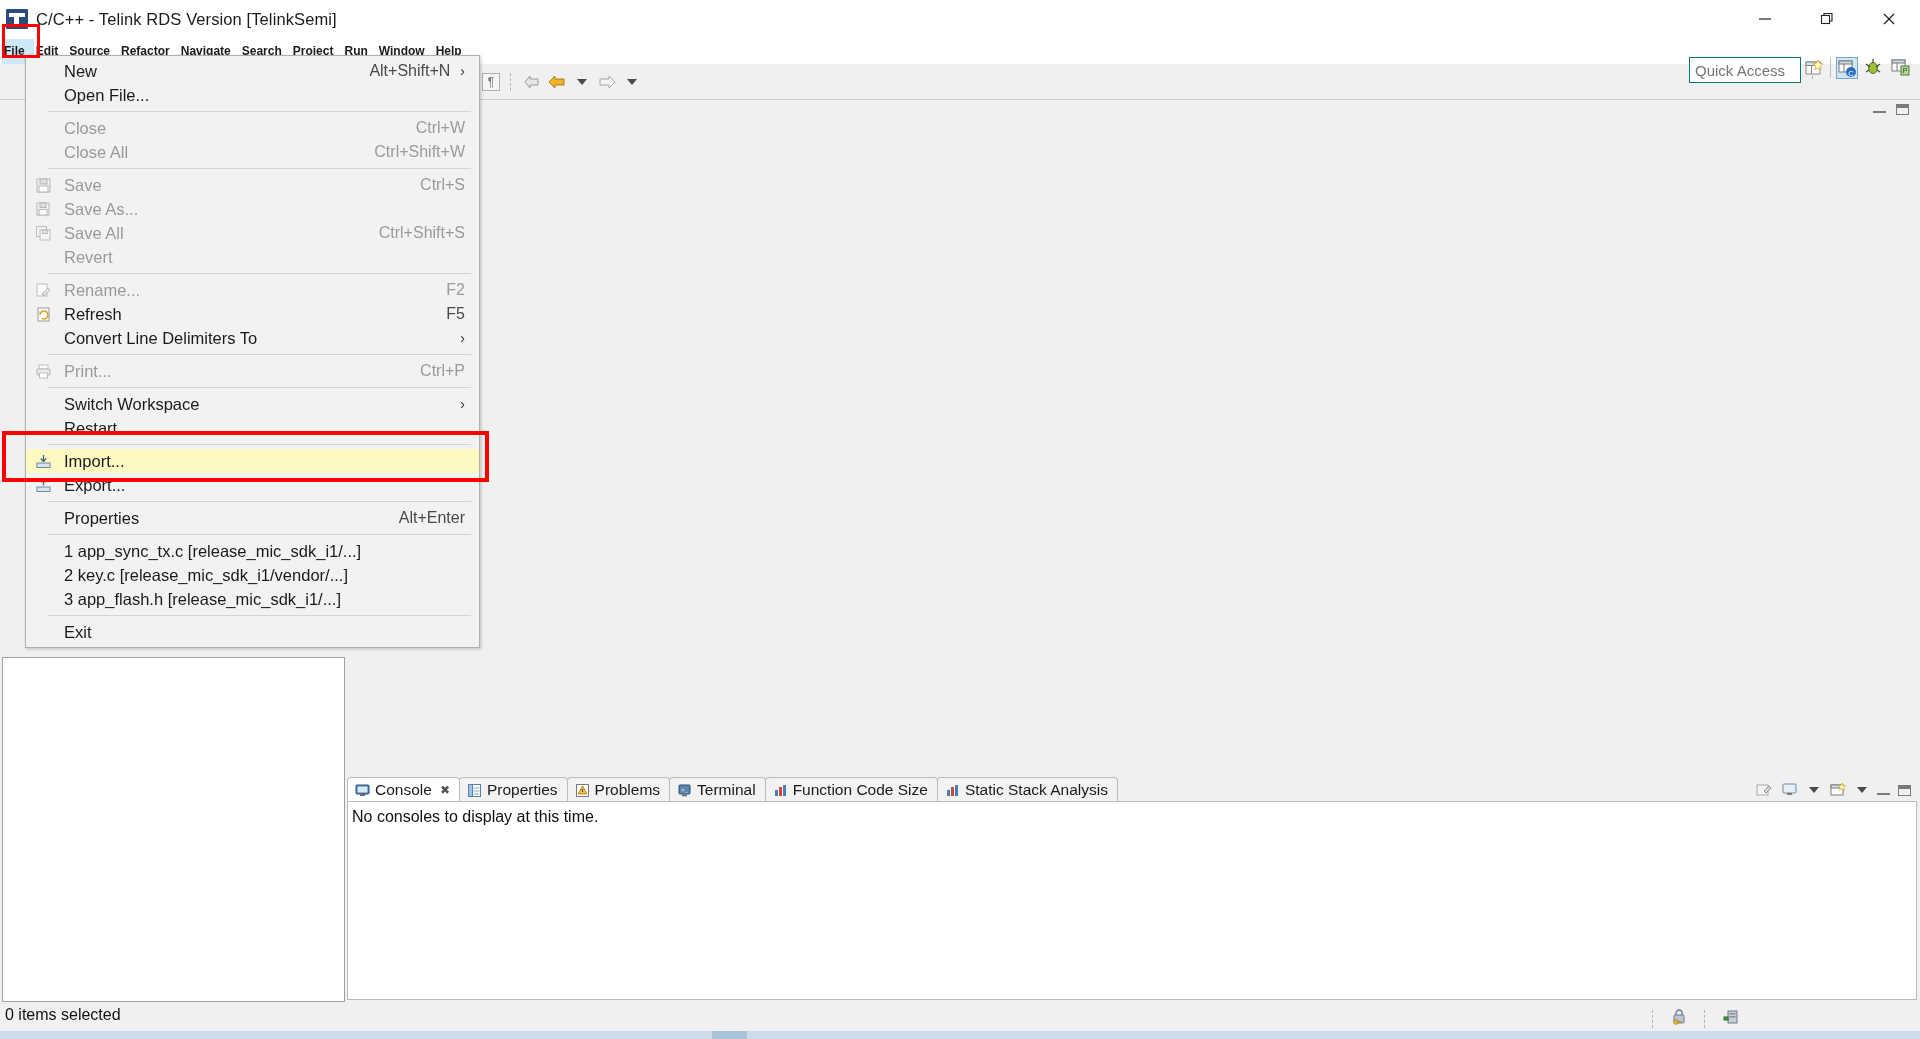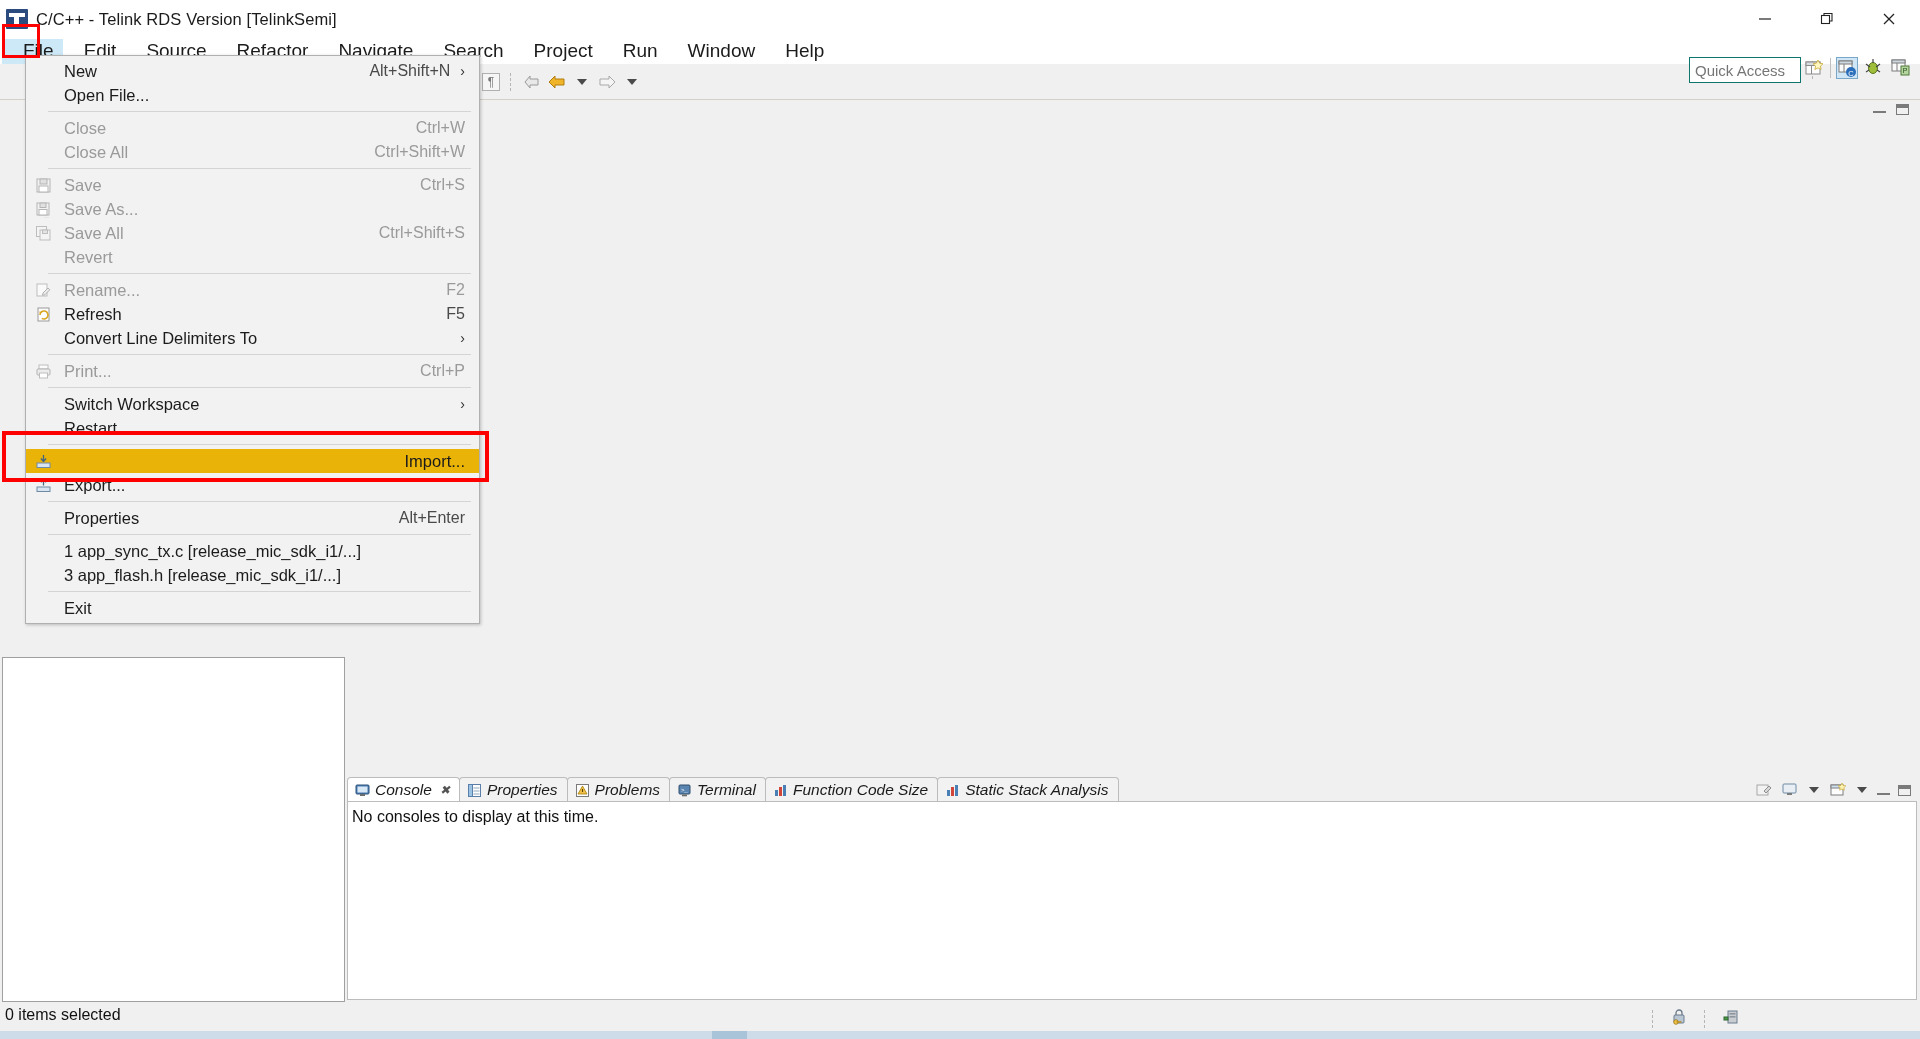--- a/index.html
+++ b/index.html
@@ -35,22 +35,22 @@
     font-size:17px;color:#222; background:transparent;
   }
   .win-btn svg{ display:block; }
 
   
   #menubar{
     position:absolute; left:0; top:38px; width:1920px; height:26px;
     background:#ffffff; display:flex; align-items:center; padding-left:2px;
   }
   .menu-item{
-    font-size:19px; color:#1b1b1b; padding:2px 9px 3px 21px; height:25px;
-    display:flex;align-items:center; white-space:nowrap;
+    font-size:12px; color:#1b1b1b; padding:2px 9px 3px 2px; height:25px;
+    display:flex;align-items:center; white-space:nowrap;font-weight:bold;
   }
   .menu-item.open{ background:#cde8f6; }
 
   
   #file-highlight{
     position:absolute; left:2px; top:24px; width:38px; height:34px;
     border:3px solid #ff0000; z-index:60; pointer-events:none;
   }
 
   
@@ -112,21 +112,21 @@
     position:absolute; left:347px; top:676px; width:1570px; height:224px;
   }
   #console-tabs{
     position:absolute;left:0;top:0;height:26px;display:flex;align-items:flex-end;
   }
   .ctab{
     height:25px; display:flex;align-items:center; gap:5px;
     padding:0 9px 0 7px; font-size:15.5px; color:#1b1b1b;
     border:1px solid #bcbcbc; border-bottom:none;
     border-top-left-radius:4px;border-top-right-radius:4px;
-    background:#f2f2f2; margin-right:-1px; position:relative;font-style:italic;
+    background:#f2f2f2; margin-right:-1px; position:relative;
   }
   .ctab.active{ background:#ffffff; }
   .ctab .ico{ width:15px;height:15px;display:inline-block;position:relative;}
   .close-x{ font-size:12px;color:#555; margin-left:3px; }
   #console-body{
     position:absolute;left:0;top:25px;width:1570px;height:199px;
     background:#ffffff;border:1px solid #bcbcbc;
   }
   #console-empty-text{
     position:absolute;left:4px;top:6px;font-size:16px;color:#111;
@@ -150,21 +150,21 @@
     position:absolute; left:25px; top:55px; width:455px;
     background:#f2f2f2; border:1px solid #b0b0b0;
     box-shadow:1px 1px 3px rgba(0,0,0,0.22);
     z-index:50; padding:3px 0 3px 0;
   }
   .mrow{
     height:24px; display:flex; align-items:center; position:relative;
     font-size:16.5px; color:#1b1b1b; padding-left:38px; padding-right:14px;
   }
   .mrow.disabled{ color:#9a9a9a;gap:11px; }
-  .mrow.sel{ background:#eab308;text-align:right; }
+  .mrow.sel{ background:#fef9c3; }
   .mrow .lbl{ flex:1; white-space:nowrap; }
   .mrow .acc{ color:#4a4a4a; font-size:16px; margin-left:20px; white-space:nowrap; }
   .mrow.disabled .acc{ color:#9a9a9a; }
   .mrow .sub{ margin-left:10px; font-size:14px;color:#333; }
   .msep{ height:1px;background:#d4d4d4; margin:4px 8px 4px 22px; }
   .micon{ position:absolute; left:9px; top:4px; width:17px;height:17px; }
 
   .mrow.recent{ padding-left:38px; }
 </style>
 </head>
@@ -557,20 +557,23 @@
   <div class="mrow">
     <span class="lbl">Properties</span>
     <span class="acc">Alt+Enter</span>
   </div>
   <div class="msep"></div>
 
   <div class="mrow recent">
     <span class="lbl">1 app_sync_tx.c  [release_mic_sdk_i1/...]</span>
   </div>
   <div class="mrow recent">
+    <span class="lbl">2 key.c  [release_mic_sdk_i1/vendor/...]</span>
+  </div>
+  <div class="mrow recent">
     <span class="lbl">3 app_flash.h  [release_mic_sdk_i1/...]</span>
   </div>
   <div class="msep"></div>
 
   <div class="mrow">
     <span class="lbl">Exit</span>
   </div>
 </div>
 
 <div id="import-highlight" style="position:absolute;left:2px;top:431px;width:487px;height:51px;border:4px solid #ff0000;z-index:70;pointer-events:none;"></div>

